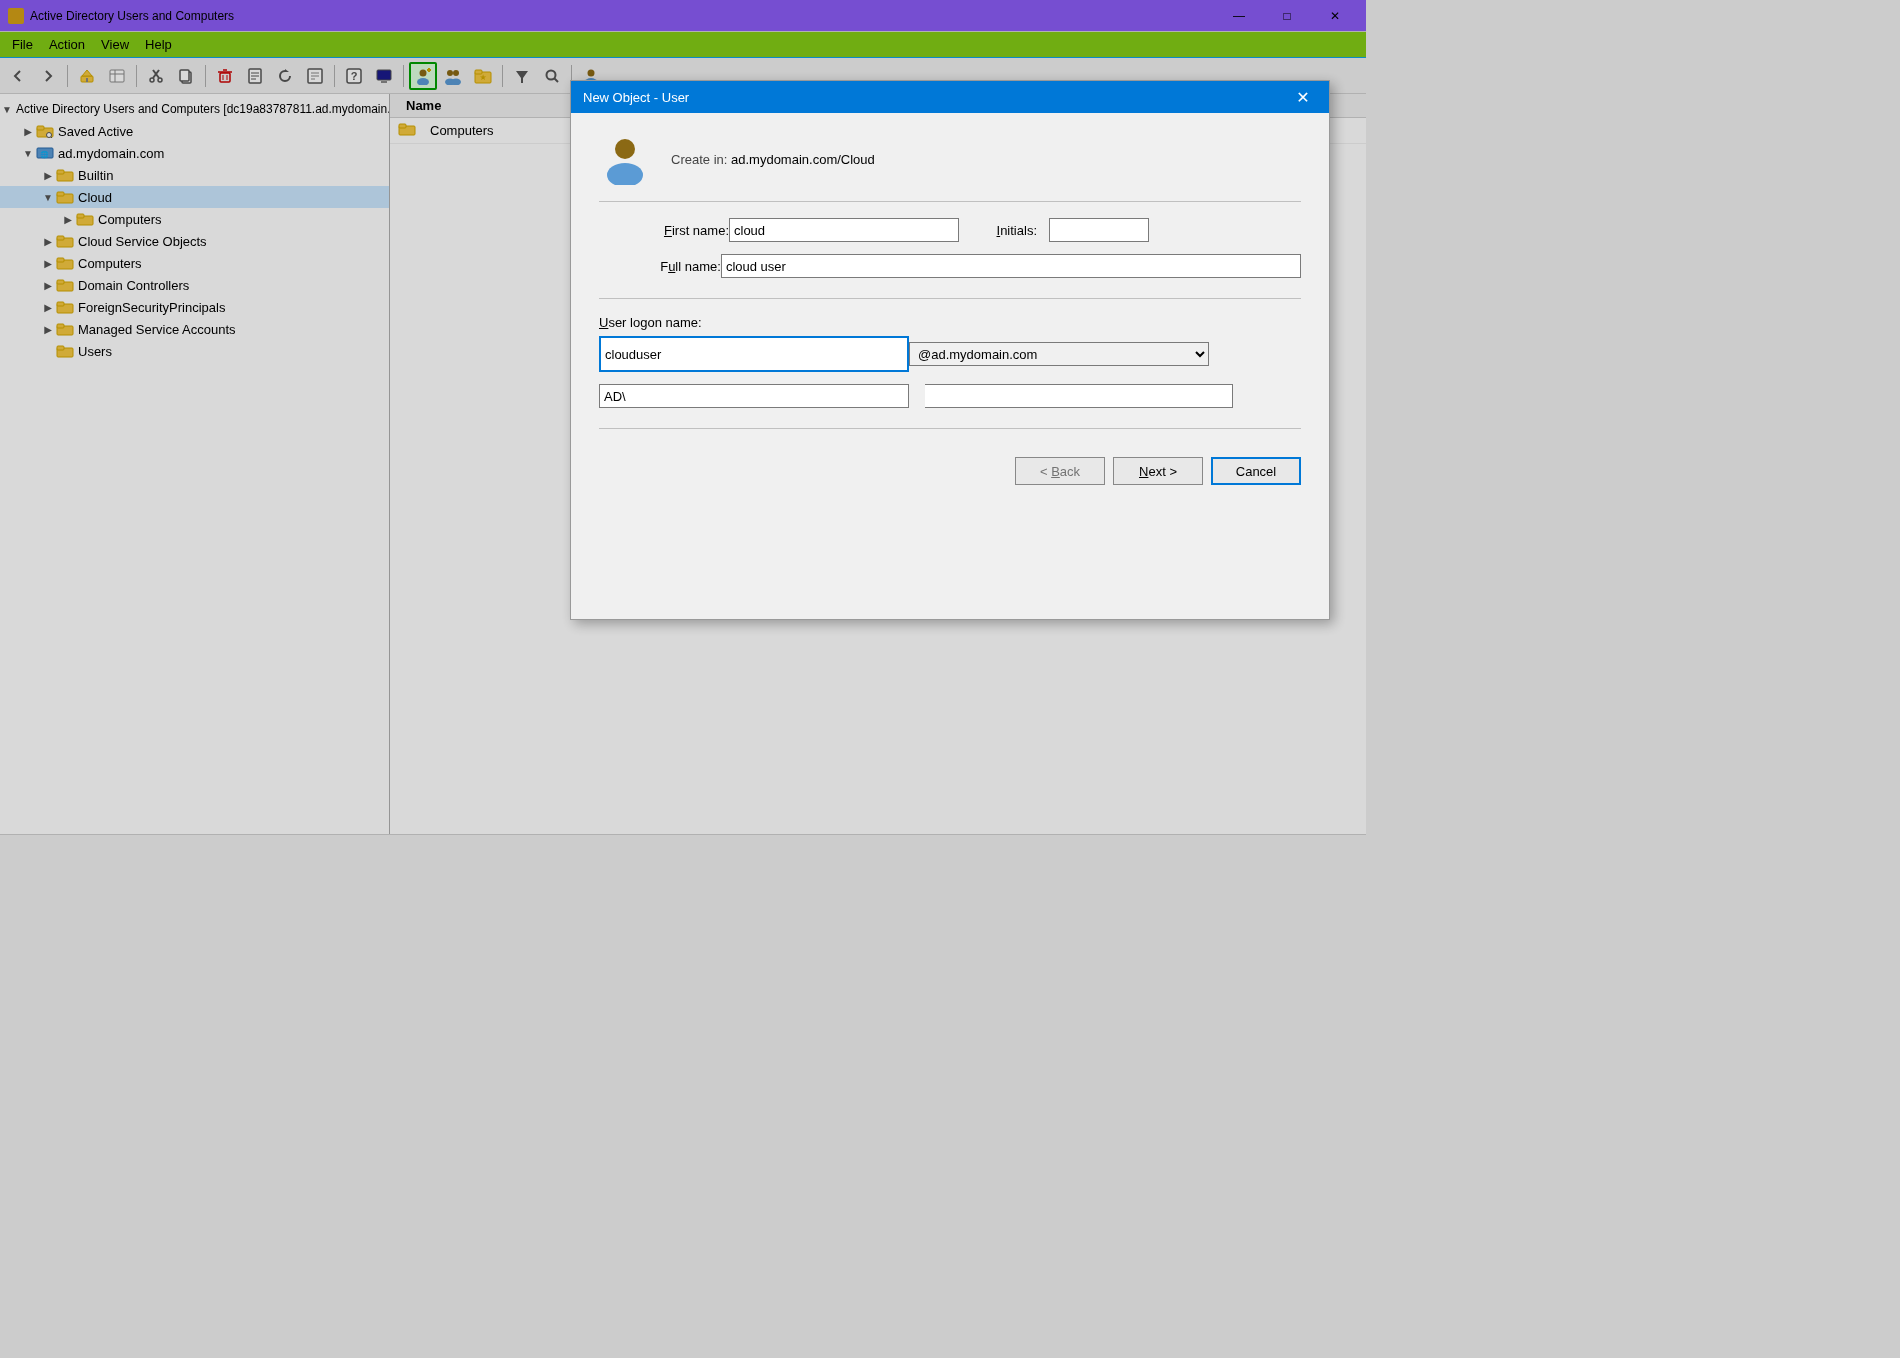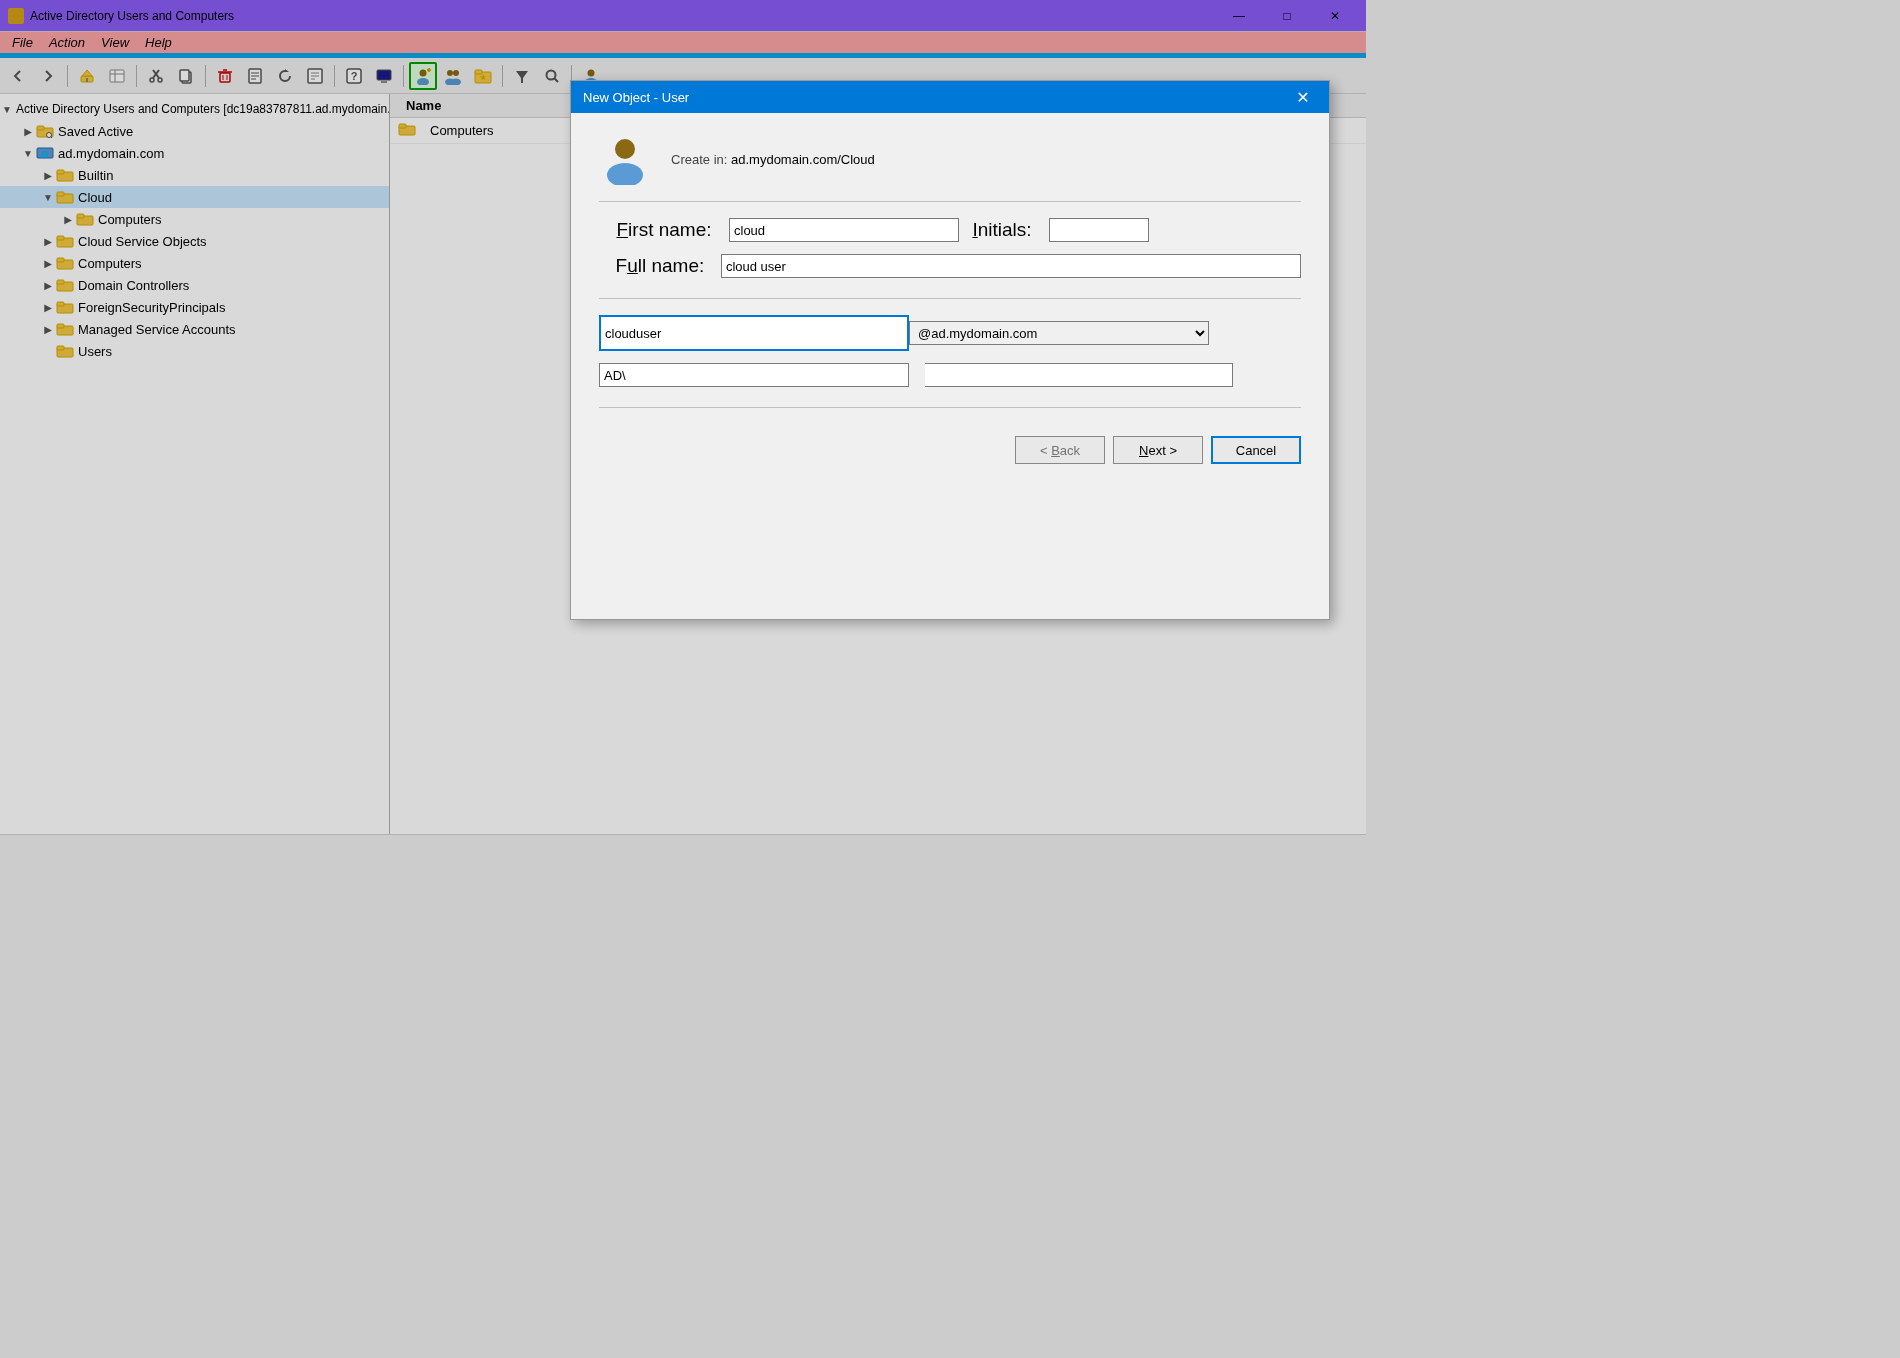--- a/index.html
+++ b/index.html
@@ -50,23 +50,22 @@
       justify-content: center;
       color: #000;
     }
 
     
     .menu-bar {
       height: 26px;
       display: flex;
       align-items: center;
       padding: 0 4px;
-      background: #fca5a5;
-      border-bottom: 5px solid #0ea5e9;
-      font-style: italic;
+      background: #84cc16;
+      border-bottom: 1px solid #0ea5e9;
     }
     .menu-item {
       padding: 2px 8px;
       cursor: pointer;
       font-size: 13px;
     }
 
     
     .toolbar {
       height: 36px;
@@ -237,22 +236,22 @@
       font-weight: normal;
     }
 
     .form-row {
       display: flex;
       align-items: center;
       margin-bottom: 12px;
     }
     .form-label {
       width: 130px;
-      font-size: 19px;
-      text-align: center;
+      font-size: 13px;
+      text-align: right;
     }
     .form-input {
       border: 1px solid #7a7a7a;
       background: white;
       height: 24px;
       padding: 2px 4px;
       font-size: 13px;
       font-family: inherit;
     }
     .form-input.primary { width: 230px; }
@@ -669,20 +668,25 @@
 
       <div class="form-row">
         <label class="form-label">
           F<span class="underline">u</span>ll name:
         </label>
         <input class="form-input full" type="text" value="cloud user" style="">
       </div>
 
       <hr class="section-sep">
 
+      <div style="margin-bottom: 6px;">
+        <label class="form-label" style="width:auto;">
+          <span class="underline">U</span>ser logon name:
+        </label>
+      </div>
 
       <div class="form-row logon-row">
         <input class="form-input-blue" type="text" value="clouduser" style="">
         <select class="domain-select">
           <option>@ad.mydomain.com</option>
         </select>
       </div>
 
 
       <div class="form-row pre-win-row">

